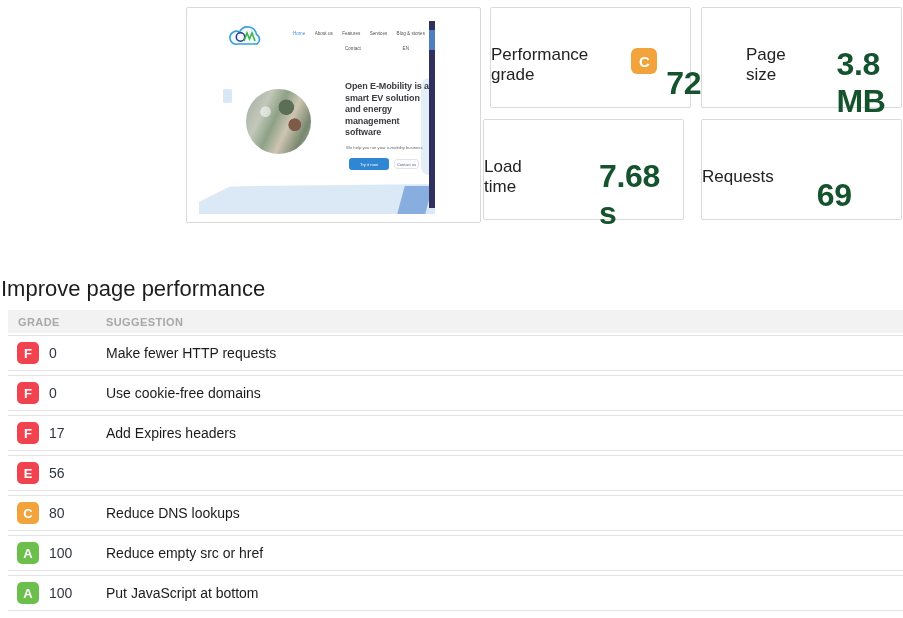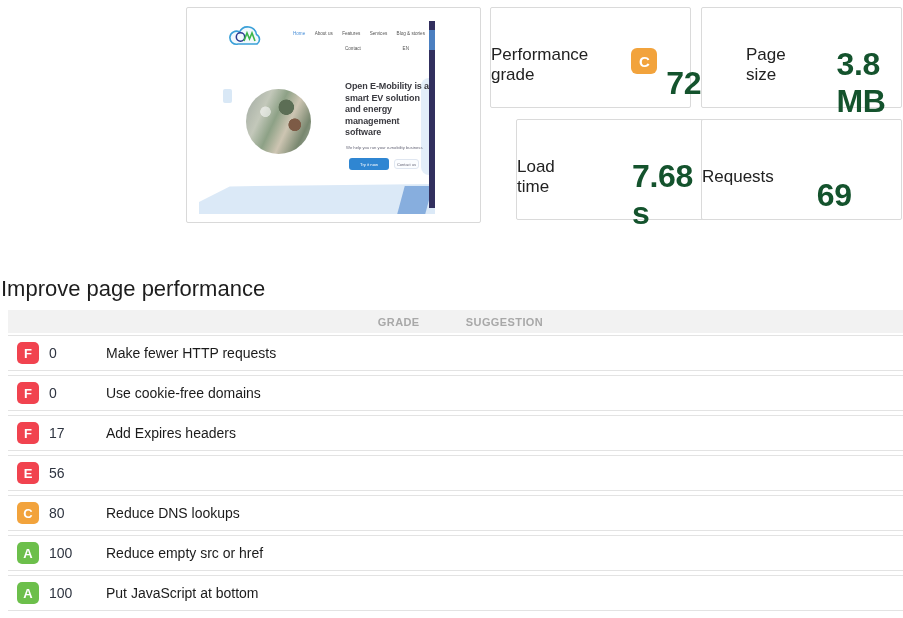--- a/index.html
+++ b/index.html
@@ -44,21 +44,21 @@
   .metric-label { margin-top:14px; font-size:17px; color:#222222; }
   .metric-value-row { margin-top:7px; display:flex; align-items:center; gap:9px; }
   .metric-value { font-size:32px; font-weight:700; color:#14532d; letter-spacing:-0.3px;margin-top:44px; }
   .grade-pill { width:26px; height:26px; border-radius:6px; color:#fff; font-weight:700; font-size:15px;
     display:flex; align-items:center; justify-content:center; }
 
   
   .section-title { position:absolute; left:1px; top:276px; font-size:22px; font-weight:500; color:#1d1d1d; }
   .perf-table { position:absolute; left:8px; top:310px; width:895px; }
   .perf-thead { height:23px; background:#f2f2f2; display:flex; align-items:center;
-    font-size:11px; font-weight:700; color:#a8a8a8; letter-spacing:0.4px;justify-content:center; }
+    font-size:11px; font-weight:700; color:#a8a8a8; letter-spacing:0.4px; }
   .perf-thead .col-grade { margin-left:10px; width:88px; }
   .perf-tbody { margin-top:2px; }
   .perf-row { height:36px; margin-bottom:4px; background:#fff;
     border-top:1px solid #e3e3e3; border-bottom:1px solid #e3e3e3;
     display:flex; align-items:center; cursor:pointer; }
   .row-badge { margin-left:9px; width:22px; height:22px; border-radius:5px; color:#fff;
     font-weight:700; font-size:13px; display:flex; align-items:center; justify-content:center; }
   .row-score { margin-left:10px; width:40px; font-size:14px; color:#2e3440; }
   .row-suggestion { margin-left:17px; font-size:14px; color:#1b1b1b; }
 </style>
@@ -108,21 +108,21 @@
       <span class="grade-pill" style="background:#f2a33c;">C</span>
       <span class="metric-value">72</span>
     </div>
   </div>
   <div class="metric-card" style="left:701px; top:7px;padding-left:44px;">
     <div class="metric-label">Page size</div>
     <div class="metric-value-row">
       <span class="metric-value">3.8 MB</span>
     </div>
   </div>
-  <div class="metric-card" style="left:516px; top:119px;">
+  <div class="metric-card" style="left:483px; top:119px;">
     <div class="metric-label">Load time</div>
     <div class="metric-value-row">
       <span class="metric-value">7.68 s</span>
     </div>
   </div>
   <div class="metric-card" style="left:701px; top:119px;">
     <div class="metric-label">Requests</div>
     <div class="metric-value-row">
       <span class="metric-value">69</span>
     </div>

